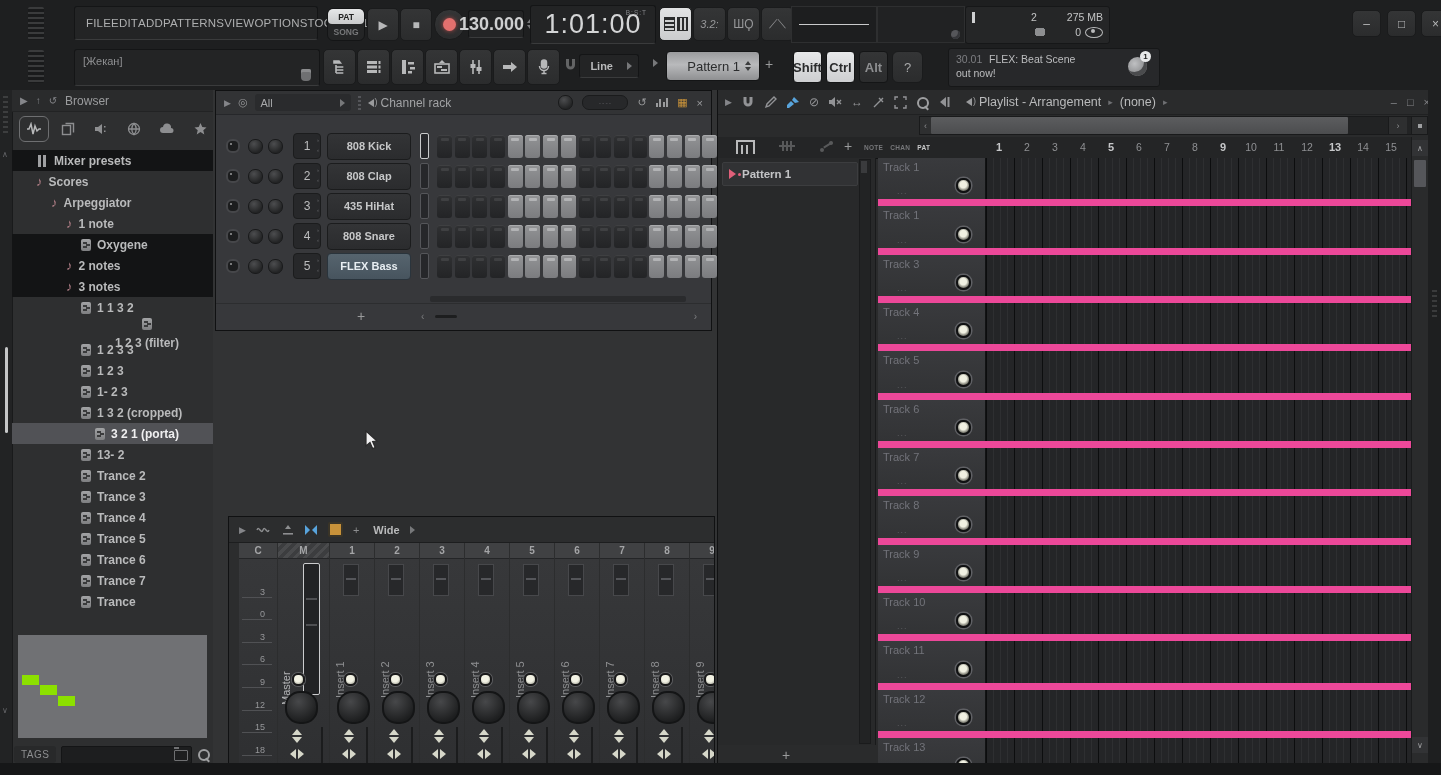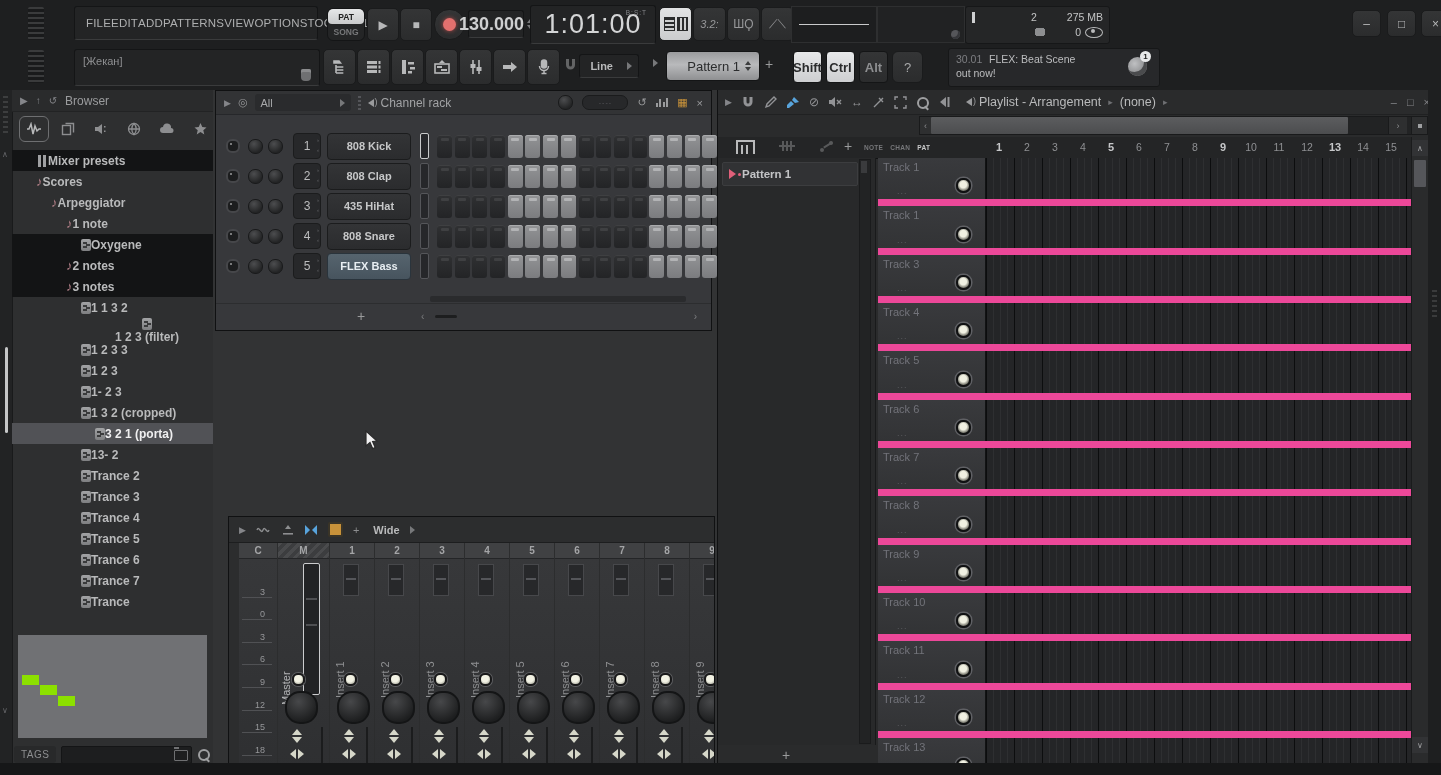--- a/index.html
+++ b/index.html
@@ -97,21 +97,21 @@
   #browser .lframe .dots{position:absolute;left:3px;top:6px;width:5px;height:40px;
         background:repeating-linear-gradient(#3d3e3f 0 2px,transparent 2px 5px);}
   #b-head{position:absolute;left:12px;top:0;width:201px;height:22px;background:#2a2b2c;border-bottom:1px solid #222324;
         display:flex;align-items:center;gap:8px;padding-left:8px;box-sizing:border-box;}
   #b-head .hic{color:#85868a;font-size:10px;}
   #b-title{font-size:12px;color:#9b9c9e;}
   #b-tabs{position:absolute;left:12px;top:24px;width:201px;height:30px;display:flex;align-items:center;justify-content:space-around;padding:0 4px;}
   .b-tab{width:28px;height:24px;display:flex;align-items:center;justify-content:center;color:#8d8e90;}
   .b-tab.sel{border:1px solid #6e6f71;border-radius:6px;}
   #b-tree{position:absolute;left:12px;top:60px;width:201px;height:464px;overflow:hidden;}
-  .b-row{height:21px;display:flex;align-items:center;font-size:12px;font-weight:bold;color:#b9babb;box-sizing:border-box;}
+  .b-row{height:21px;display:flex;align-items:center;gap:6px;font-size:12px;font-weight:bold;color:#b9babb;box-sizing:border-box;}
   .b-row.dark{background:#131415;}
   .b-row.selrow{background:#515256;color:#efeff0;}
   .ic-note{color:#b07e86;font-size:13px;line-height:1;}
   .ic-file{width:10px;height:12px;background:linear-gradient(#a2a3a5,#7e7f81);border-radius:2px;position:relative;flex:none;}
   .ic-file::after{content:"";position:absolute;left:2px;top:3px;width:4px;height:2px;background:#3a3b3c;box-shadow:0 4px 0 #3a3b3c,3px 2px 0 #3a3b3c;}
   .ic-mixer{width:12px;height:12px;position:relative;flex:none;}
   .ic-mixer::before,.ic-mixer::after{content:"";position:absolute;top:0;width:3px;height:12px;background:#9fa0a2;}
   .ic-mixer::before{left:2px;} .ic-mixer::after{right:2px;}
   #b-scroll{position:absolute;left:2px;top:60px;width:8px;height:570px;color:#66676a;font-size:8px;}
   #b-scroll .thumb{position:absolute;left:3px;top:197px;width:3px;height:86px;background:#c6c7c8;border-radius:2px;}

